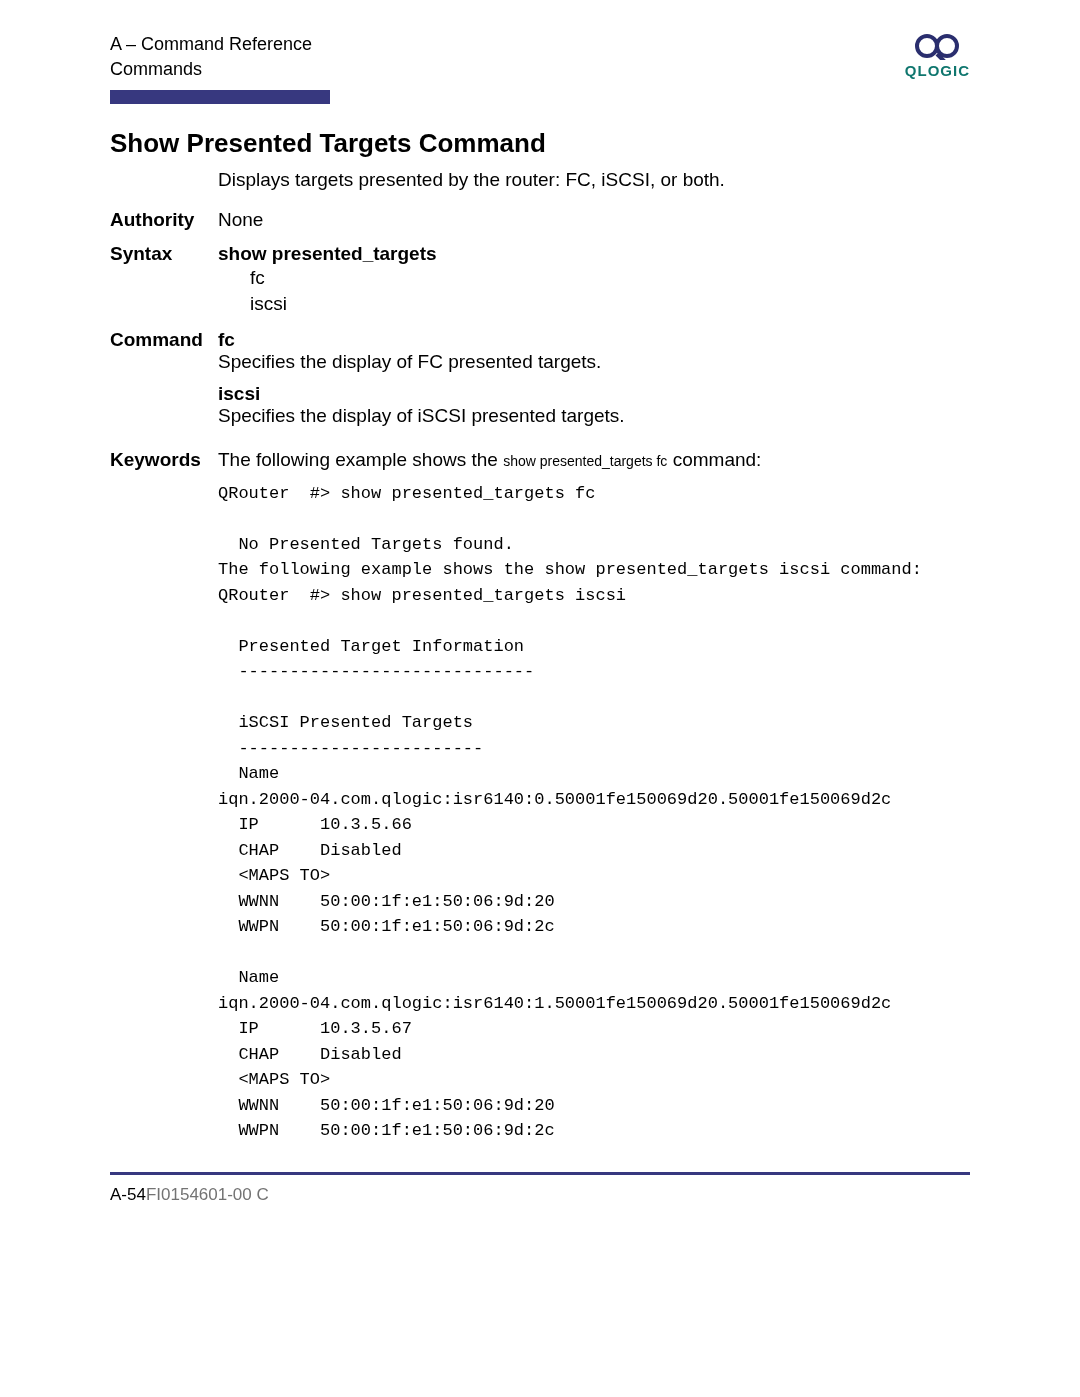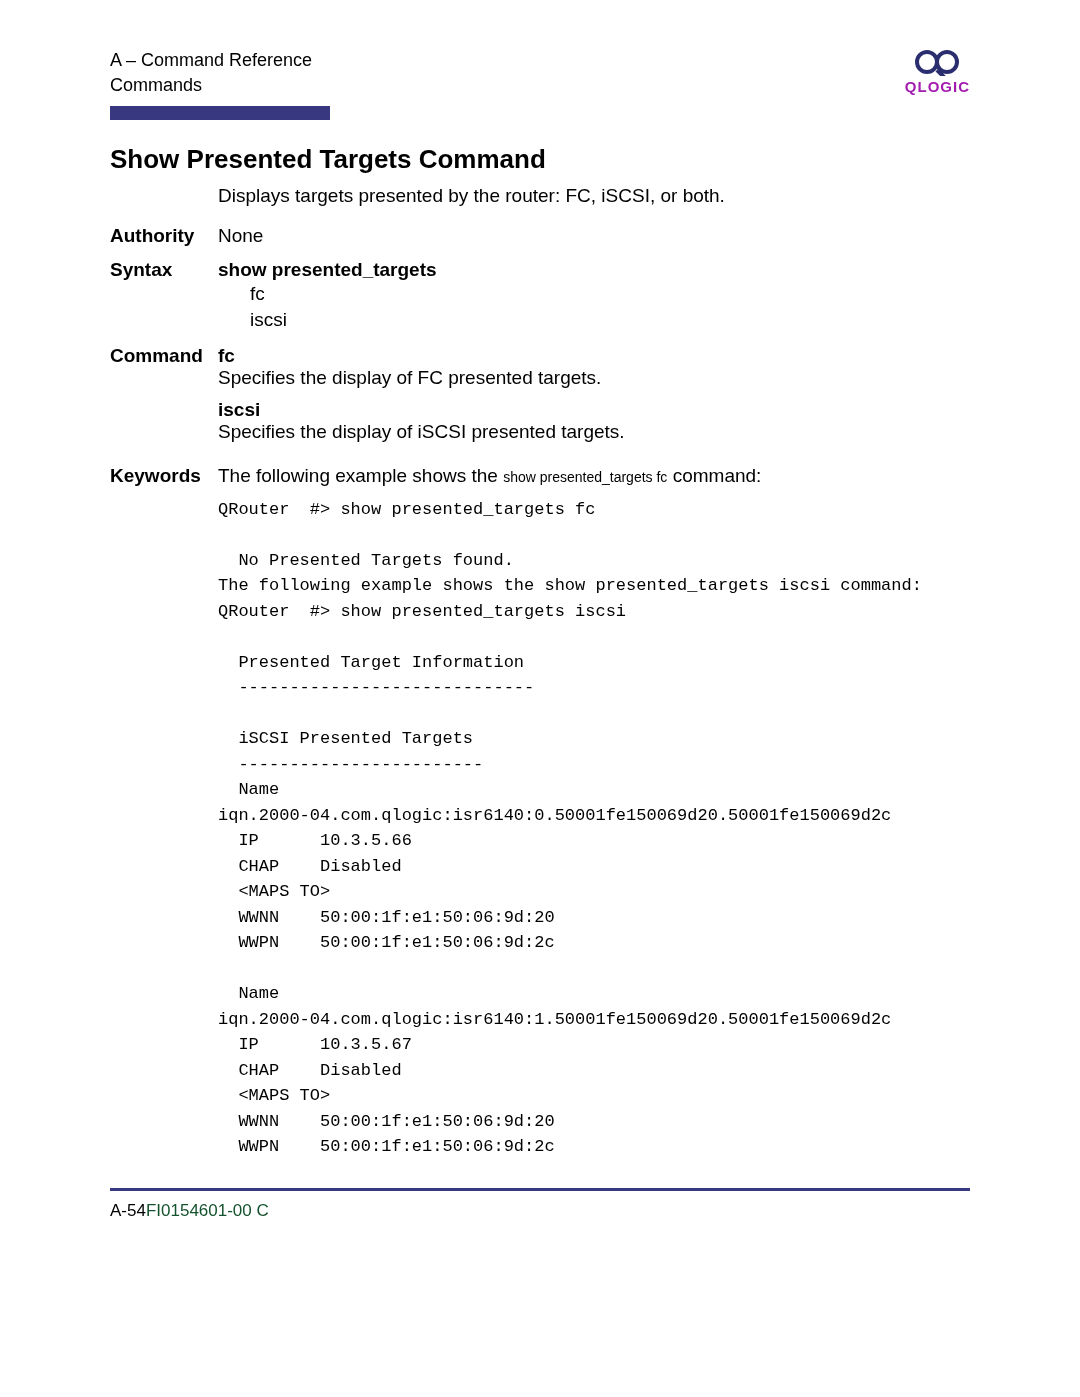--- a/index.html
+++ b/index.html
@@ -4,21 +4,21 @@
 <style>
   body {
     margin: 0;
     padding: 0;
     background: #fff;
     font-family: Arial, Helvetica, sans-serif;
     color: #000;
     width: 1080px;
   }
   .page {
-    padding: 48px 110px 50px 110px;
+    padding: 32px 110px 50px 110px;
     box-sizing: border-box;
     min-height: 1397px;
     position: relative;
   }
   .header {
     display: flex;
     justify-content: space-between;
     align-items: flex-start;
     margin-bottom: 8px;
   }
@@ -34,21 +34,21 @@
     height: 28px;
     margin: 0 auto;
     display: flex;
     align-items: center;
     justify-content: center;
   }
   .logo-graphic svg { display:block; }
   .logo-text {
     font-size: 15px;
     font-weight: bold;
-    color: #a21caf;
+    color: #0f766e;
     letter-spacing: 1px;
     margin-top: 2px;
   }
   .purple-bar {
     height: 14px;
     background: #37387f;
     width: 220px;
     margin-bottom: 24px;
   }
   h1.title {
@@ -94,21 +94,21 @@
   .footer-rule {
     border: none;
     border-top: 3px solid #37387f;
     margin: 28px 0 10px 0;
   }
   .footer {
     display: flex;
     justify-content: flex-start;
     font-size: 17px;
   }
-  .footer-right { color: #14532d; }
+  .footer-right { color: #737373; }
 </style>
 </head>
 <body>
 
 <div class="page">
 
   <div class="header">
     <div class="header-left">
       <div>A – Command Reference</div>
       <div>Commands</div>

